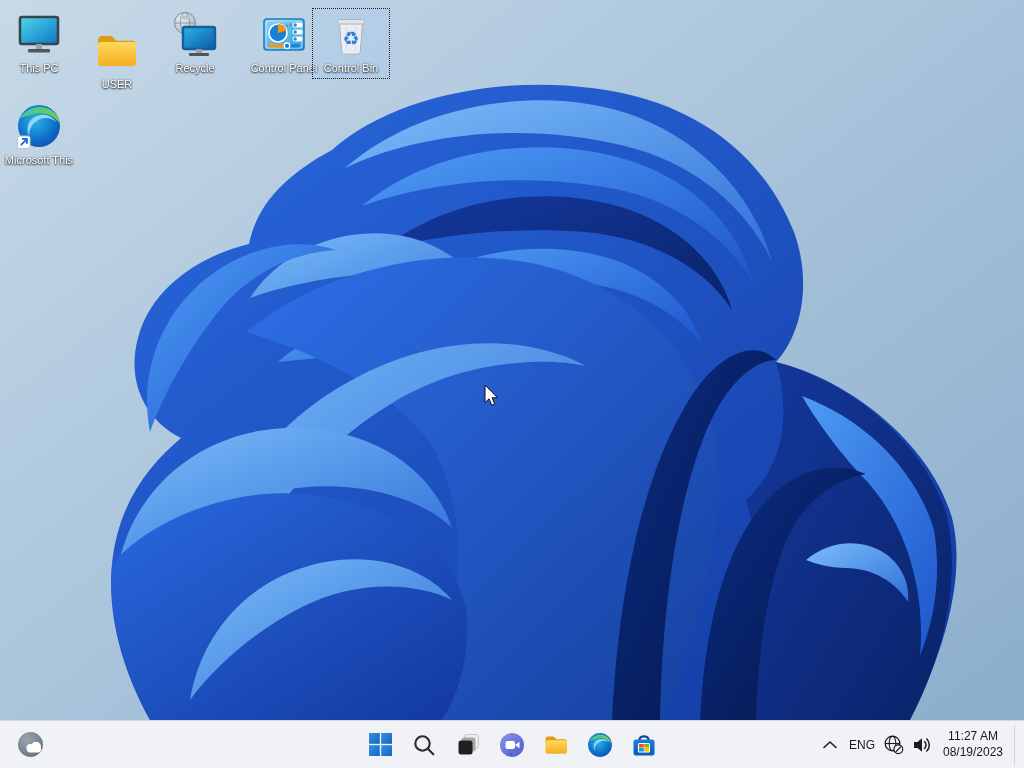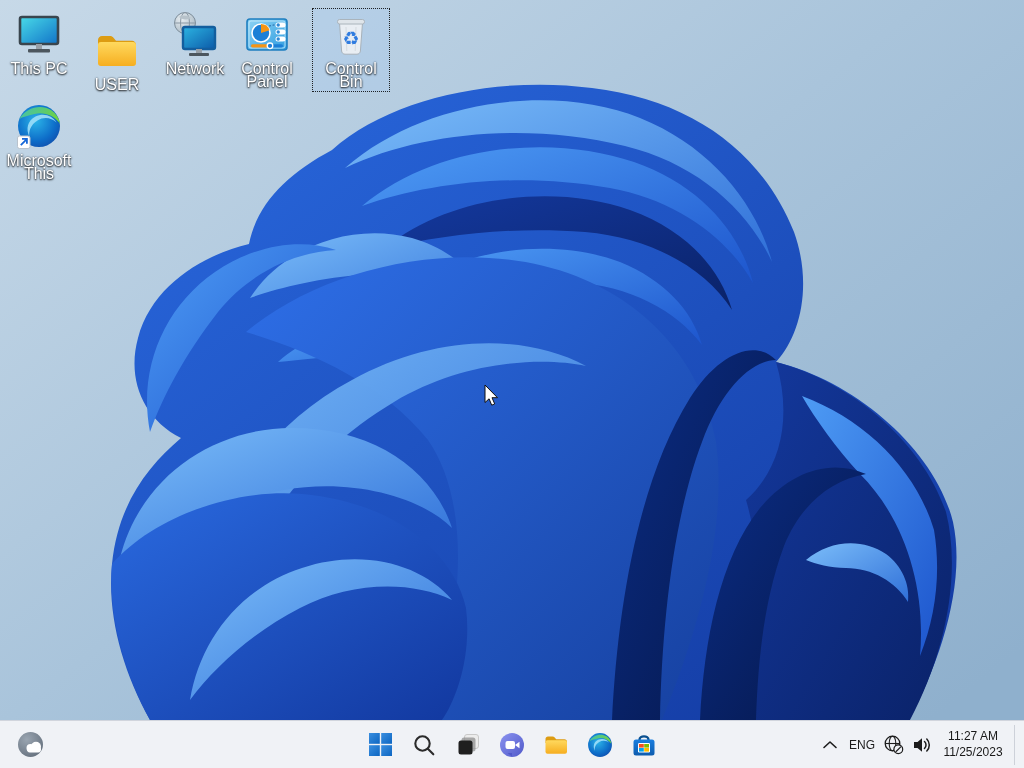--- a/index.html
+++ b/index.html
@@ -5,24 +5,24 @@
   html,body{margin:0;padding:0;background:#000;}
   .screen{position:relative;width:1024px;height:768px;overflow:hidden;
           font-family:"Liberation Sans",sans-serif;-webkit-font-smoothing:antialiased;}
   
   .wallpaper{position:absolute;left:0;top:0;width:1024px;height:720px;display:block;}
   
   .icons{position:absolute;left:0;top:8px;width:420px;}
   .dicon{position:absolute;width:78px;padding:2px 0 3px;display:flex;flex-direction:column;
          align-items:center;border:1px dotted transparent;box-sizing:border-box;cursor:default;}
   .dicon .art{width:48px;height:48px;display:flex;align-items:center;justify-content:center;}
-  .dicon .lbl{margin-top:3px;font-size:16px;line-height:13px;color:#fff;text-align:center;
+  .dicon .lbl{margin-top:3px;font-size:11px;line-height:13px;color:#fff;text-align:center;
               max-width:72px;text-shadow:0 1px 2px rgba(0,0,0,.9),0 0 2px rgba(0,0,0,.6);}
   .dicon.selected{border:1px dotted rgba(25,25,25,.95);background:rgba(165,200,240,.28);}
-  .c0{left:0;top:0}.c1{left:78px;top:16px}.c2{left:156px;top:0}.c3{left:228px;top:0}
+  .c0{left:0;top:0}.c1{left:78px;top:16px}.c2{left:156px;top:0}.c3{left:245px;top:0}
   .c4{left:312px;top:0}.c5{left:0;top:92px}
   
   .taskbar{position:absolute;left:0;bottom:0;width:1024px;height:48px;background:#f0f2f6;
            border-top:1px solid rgba(100,110,130,.22);box-sizing:border-box;margin-top:32px;}
   .tb-btn{width:40px;height:40px;border-radius:5px;display:flex;align-items:center;
           justify-content:center;flex:0 0 auto;}
   .tb-left{position:absolute;left:10px;top:3px;height:41px;display:flex;align-items:center;}
   .tb-center{position:absolute;left:360px;top:3px;height:41px;display:flex;align-items:center;gap:4px;}
   .tb-right{position:absolute;right:4px;top:3px;height:41px;display:flex;align-items:center;}
   .tray-btn{height:40px;border-radius:5px;display:flex;align-items:center;justify-content:center;}
@@ -150,21 +150,21 @@
             </defs>
           <circle cx="14" cy="12" r="10.5" fill="url(#glb)" stroke="#7d8d9a"></circle>
           <ellipse cx="14" cy="12" rx="4.5" ry="10.5" fill="none" stroke="#8a98a4"></ellipse>
           <line x1="3.5" y1="12" x2="24.5" y2="12" stroke="#8a98a4"></line>
           <path d="M8 6 C11 4 17 4 20 7 C17 9 11 9 8 6 Z" fill="#b7c2ca"></path>
           <rect x="12" y="16" width="32" height="22" rx="2" fill="url(#scr2)" stroke="#135e9e" stroke-width="2.4"></rect>
           <rect x="25" y="38" width="6" height="4" fill="#98a0a8"></rect>
           <rect x="18" y="42" width="20" height="3" rx="1" fill="#4c565e"></rect>
         </svg>
       </div>
-      <div class="lbl">Network</div>
+      <div class="lbl">Recycle</div>
     </div>
 
     <div class="dicon c3">
       <div class="art">
         <svg width="48" height="48" viewBox="0 0 48 48">
           <defs>
               <linearGradient id="cpg" x1="0" y1="0" x2="1" y2="1">
             <stop offset="0" stop-color="#8fd4f4"></stop>
                 <stop offset="1" stop-color="#2e9ce0"></stop>
               </linearGradient>
@@ -351,18 +351,18 @@
           <line x1="12.6" y1="18" x2="18" y2="12.6" stroke="#1c1c1c" stroke-width="1.2"></line>
         </svg>
         <svg width="22" height="22" viewBox="0 0 22 22">
           <path d="M3 8 L6.5 8 L11 4.2 L11 17.8 L6.5 14 L3 14 Z" fill="#1c1c1c"></path>
           <path d="M13.5 7.5 A4.8 4.8 0 0 1 13.5 14.5" fill="none" stroke="#1c1c1c" stroke-width="1.5" stroke-linecap="round"></path>
           <path d="M15.8 5 A8.5 8.5 0 0 1 15.8 17" fill="none" stroke="#1c1c1c" stroke-width="1.5" stroke-linecap="round"></path>
         </svg>
       </div>
       <div class="tray-btn clock">
         <div>11:27 AM</div>
-        <div>11/25/2023</div>
+        <div>08/19/2023</div>
       </div>
       <div class="show-desktop"></div>
     </div>
   </div>
 </div>
 
 </body></html>

